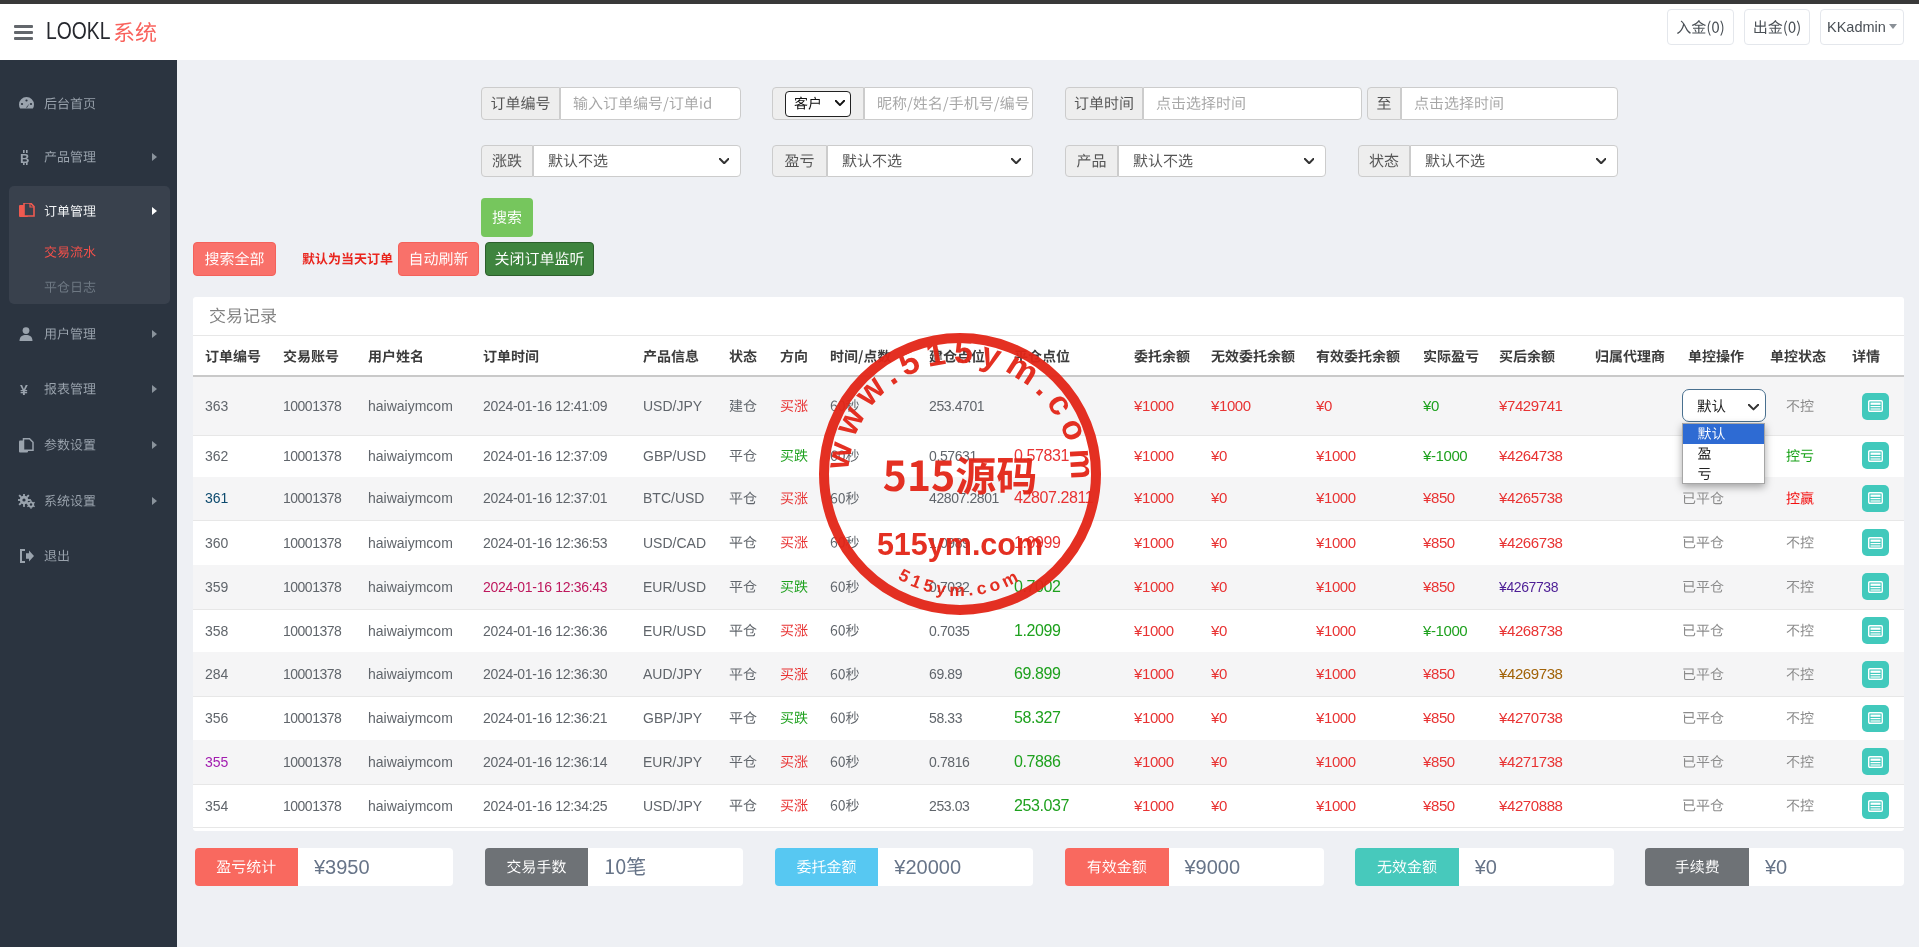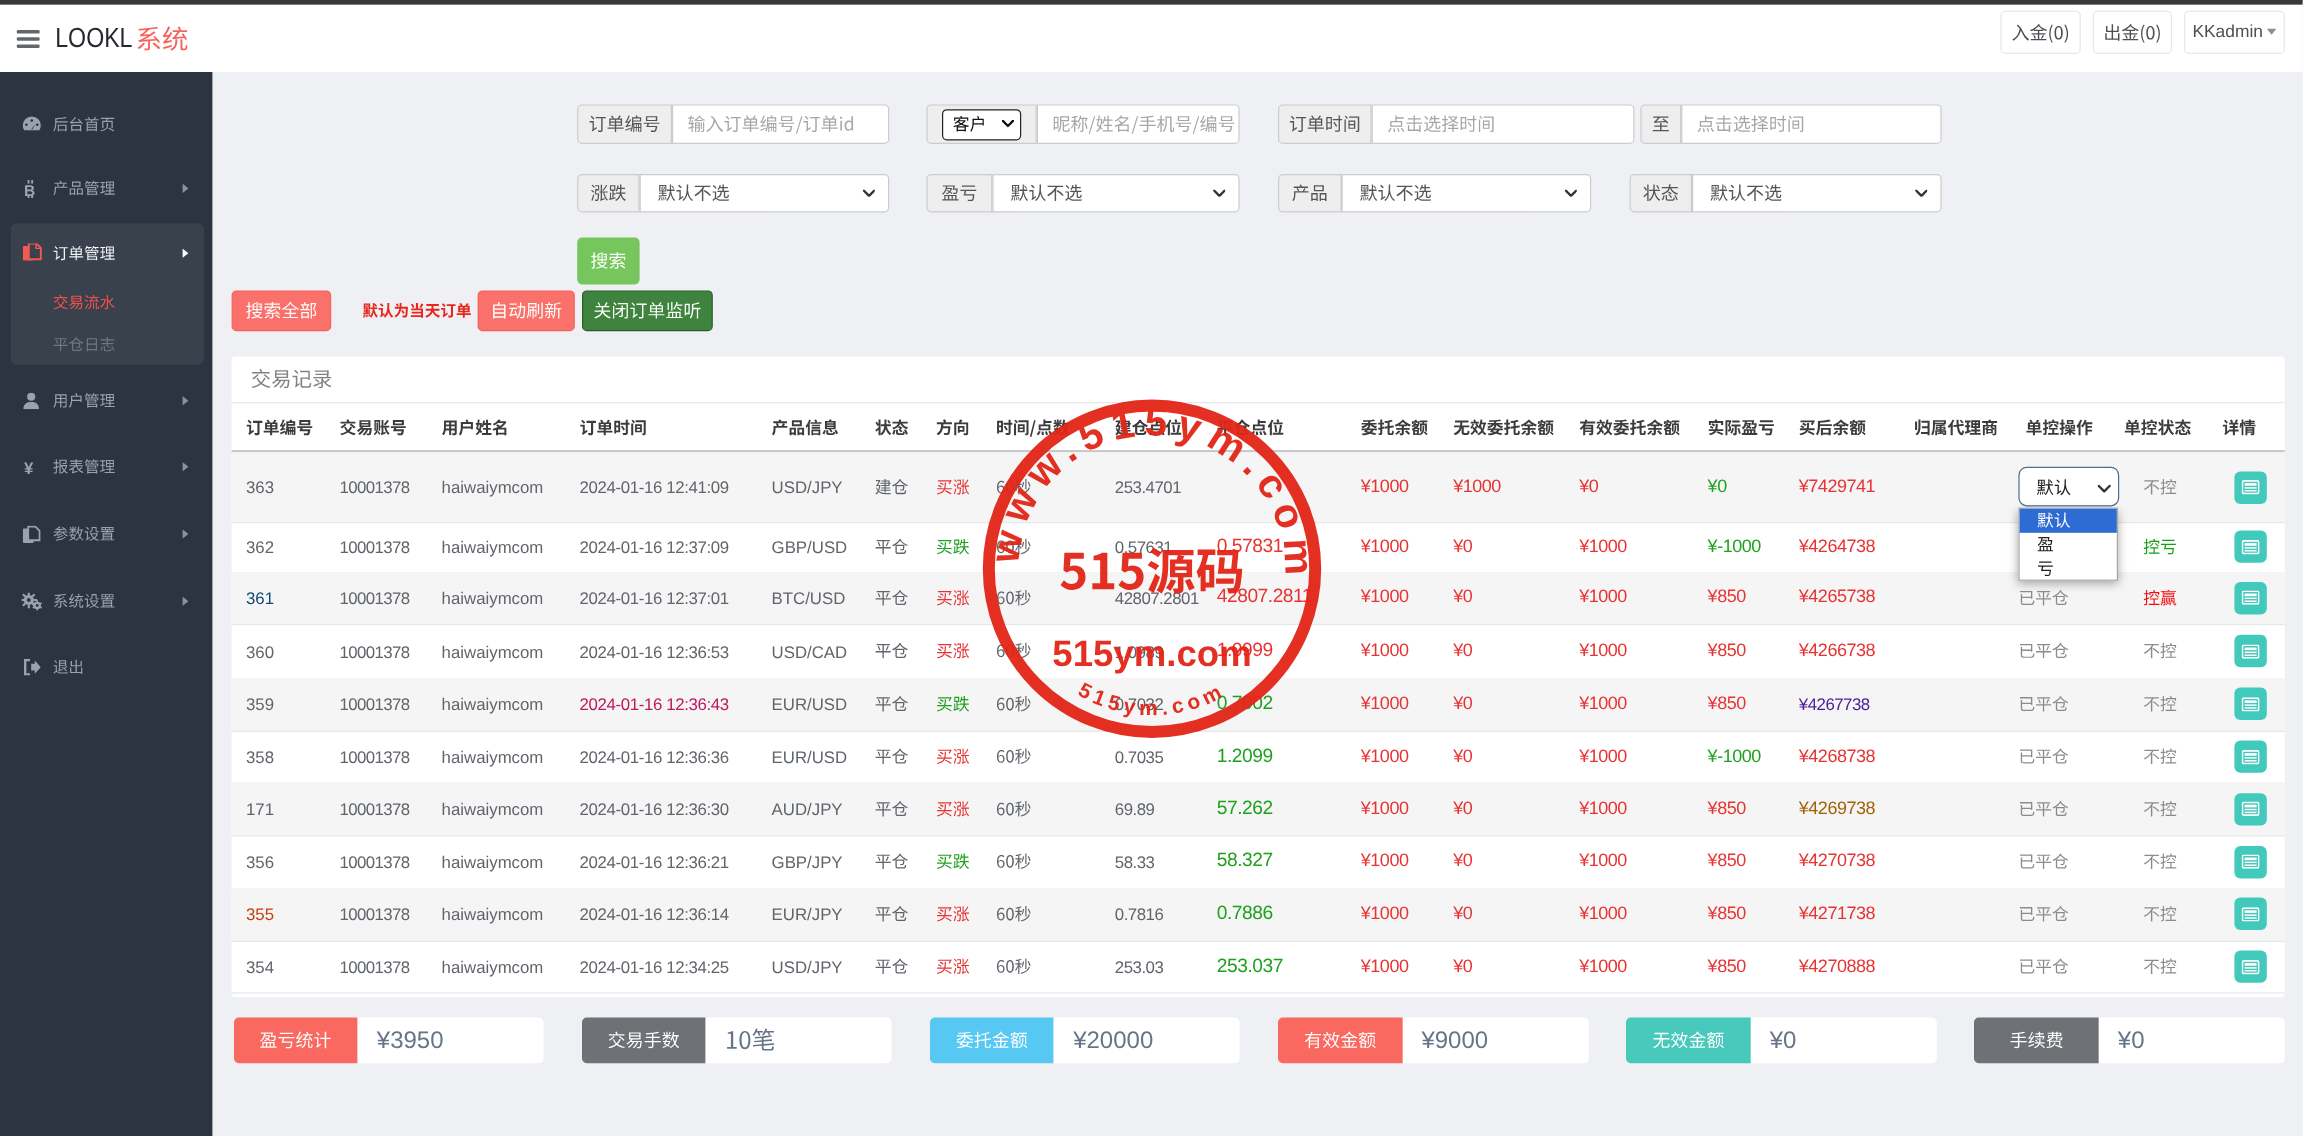--- a/index.html
+++ b/index.html
@@ -251,27 +251,27 @@
     <div style="position:absolute;left:1499px;top:619.5px;height:22px;line-height:22px;font-family:'Liberation Sans',sans-serif;font-size:15px;font-weight:normal;color:#e83333;letter-spacing:-0.4px">¥4268738</div>
     <div style="position:absolute;left:1862px;top:617px;width:27px;height:27px;background:#41c9bc;border-radius:5px"></div>
     <svg style="position:absolute;left:1868px;top:624.5px" width="15" height="12" viewBox="0 0 15 12">
       <rect x="0.7" y="0.7" width="13.6" height="10.6" rx="1.2" fill="none" stroke="#fff" stroke-width="1.4"></rect>
       <rect x="2.5" y="2.6" width="10" height="2.2" fill="#fff"></rect>
       <rect x="2.5" y="6" width="10" height="1.2" fill="#fff"></rect>
       <rect x="2.5" y="8.4" width="10" height="1.2" fill="#fff"></rect>
     </svg>
     <div style="position:absolute;left:193px;top:652.4px;width:1711px;height:43.8px;background:#f5f5f6"></div>
     <div style="position:absolute;left:193px;top:696.2px;width:1711px;height:1px;background:#e7e7e7"></div>
-    <div style="position:absolute;left:205px;top:663.3px;height:22px;line-height:22px;font-family:'Liberation Sans',sans-serif;font-size:14px;font-weight:normal;color:#60656b;letter-spacing:0">171</div>
+    <div style="position:absolute;left:205px;top:663.3px;height:22px;line-height:22px;font-family:'Liberation Sans',sans-serif;font-size:14px;font-weight:normal;color:#60656b;letter-spacing:0">284</div>
     <div style="position:absolute;left:283px;top:663.3px;height:22px;line-height:22px;font-family:'Liberation Sans',sans-serif;font-size:14px;font-weight:normal;color:#60656b;letter-spacing:-0.5px">10001378</div>
     <div style="position:absolute;left:368px;top:663.3px;height:22px;line-height:22px;font-family:'Liberation Sans',sans-serif;font-size:14px;font-weight:normal;color:#60656b;letter-spacing:0">haiwaiymcom</div>
     <div style="position:absolute;left:483px;top:663.3px;height:22px;line-height:22px;font-family:'Liberation Sans',sans-serif;font-size:14px;font-weight:normal;color:#60656b;letter-spacing:-0.3px">2024-01-16 12:36:30</div>
     <div style="position:absolute;left:643px;top:663.3px;height:22px;line-height:22px;font-family:'Liberation Sans',sans-serif;font-size:14px;font-weight:normal;color:#60656b;letter-spacing:0">AUD/JPY</div>
     <div style="position:absolute;left:929px;top:663.3px;height:22px;line-height:22px;font-family:'Liberation Sans',sans-serif;font-size:14px;font-weight:normal;color:#60656b;letter-spacing:-0.4px">69.89</div>
-    <div style="position:absolute;left:1014px;top:663.3px;height:22px;line-height:22px;font-family:'Liberation Sans',sans-serif;font-size:16px;font-weight:normal;color:#1ea11e;letter-spacing:-0.4px">57.262</div>
+    <div style="position:absolute;left:1014px;top:663.3px;height:22px;line-height:22px;font-family:'Liberation Sans',sans-serif;font-size:16px;font-weight:normal;color:#1ea11e;letter-spacing:-0.4px">69.899</div>
     <div style="position:absolute;left:1134px;top:663.3px;height:22px;line-height:22px;font-family:'Liberation Sans',sans-serif;font-size:15px;font-weight:normal;color:#e83333;letter-spacing:-0.4px">¥1000</div>
     <div style="position:absolute;left:1211px;top:663.3px;height:22px;line-height:22px;font-family:'Liberation Sans',sans-serif;font-size:15px;font-weight:normal;color:#e83333;letter-spacing:-0.4px">¥0</div>
     <div style="position:absolute;left:1316px;top:663.3px;height:22px;line-height:22px;font-family:'Liberation Sans',sans-serif;font-size:15px;font-weight:normal;color:#e83333;letter-spacing:-0.4px">¥1000</div>
     <div style="position:absolute;left:1423px;top:663.3px;height:22px;line-height:22px;font-family:'Liberation Sans',sans-serif;font-size:15px;font-weight:normal;color:#e83333;letter-spacing:-0.4px">¥850</div>
     <div style="position:absolute;left:1499px;top:663.3px;height:22px;line-height:22px;font-family:'Liberation Sans',sans-serif;font-size:15px;font-weight:normal;color:#a16207;letter-spacing:-0.4px">¥4269738</div>
     <div style="position:absolute;left:1862px;top:660.8px;width:27px;height:27px;background:#41c9bc;border-radius:5px"></div>
     <svg style="position:absolute;left:1868px;top:668.3px" width="15" height="12" viewBox="0 0 15 12">
       <rect x="0.7" y="0.7" width="13.6" height="10.6" rx="1.2" fill="none" stroke="#fff" stroke-width="1.4"></rect>
       <rect x="2.5" y="2.6" width="10" height="2.2" fill="#fff"></rect>
       <rect x="2.5" y="6" width="10" height="1.2" fill="#fff"></rect>
@@ -292,21 +292,21 @@
     <div style="position:absolute;left:1499px;top:707px;height:22px;line-height:22px;font-family:'Liberation Sans',sans-serif;font-size:15px;font-weight:normal;color:#e83333;letter-spacing:-0.4px">¥4270738</div>
     <div style="position:absolute;left:1862px;top:704.5px;width:27px;height:27px;background:#41c9bc;border-radius:5px"></div>
     <svg style="position:absolute;left:1868px;top:712px" width="15" height="12" viewBox="0 0 15 12">
       <rect x="0.7" y="0.7" width="13.6" height="10.6" rx="1.2" fill="none" stroke="#fff" stroke-width="1.4"></rect>
       <rect x="2.5" y="2.6" width="10" height="2.2" fill="#fff"></rect>
       <rect x="2.5" y="6" width="10" height="1.2" fill="#fff"></rect>
       <rect x="2.5" y="8.4" width="10" height="1.2" fill="#fff"></rect>
     </svg>
     <div style="position:absolute;left:193px;top:739.9px;width:1711px;height:43.8px;background:#f5f5f6"></div>
     <div style="position:absolute;left:193px;top:783.7px;width:1711px;height:1px;background:#e7e7e7"></div>
-    <div style="position:absolute;left:205px;top:750.8px;height:22px;line-height:22px;font-family:'Liberation Sans',sans-serif;font-size:14px;font-weight:normal;color:#c2410c;letter-spacing:0">355</div>
+    <div style="position:absolute;left:205px;top:750.8px;height:22px;line-height:22px;font-family:'Liberation Sans',sans-serif;font-size:14px;font-weight:normal;color:#a21caf;letter-spacing:0">355</div>
     <div style="position:absolute;left:283px;top:750.8px;height:22px;line-height:22px;font-family:'Liberation Sans',sans-serif;font-size:14px;font-weight:normal;color:#60656b;letter-spacing:-0.5px">10001378</div>
     <div style="position:absolute;left:368px;top:750.8px;height:22px;line-height:22px;font-family:'Liberation Sans',sans-serif;font-size:14px;font-weight:normal;color:#60656b;letter-spacing:0">haiwaiymcom</div>
     <div style="position:absolute;left:483px;top:750.8px;height:22px;line-height:22px;font-family:'Liberation Sans',sans-serif;font-size:14px;font-weight:normal;color:#60656b;letter-spacing:-0.3px">2024-01-16 12:36:14</div>
     <div style="position:absolute;left:643px;top:750.8px;height:22px;line-height:22px;font-family:'Liberation Sans',sans-serif;font-size:14px;font-weight:normal;color:#60656b;letter-spacing:0">EUR/JPY</div>
     <div style="position:absolute;left:929px;top:750.8px;height:22px;line-height:22px;font-family:'Liberation Sans',sans-serif;font-size:14px;font-weight:normal;color:#60656b;letter-spacing:-0.4px">0.7816</div>
     <div style="position:absolute;left:1014px;top:750.8px;height:22px;line-height:22px;font-family:'Liberation Sans',sans-serif;font-size:16px;font-weight:normal;color:#1ea11e;letter-spacing:-0.4px">0.7886</div>
     <div style="position:absolute;left:1134px;top:750.8px;height:22px;line-height:22px;font-family:'Liberation Sans',sans-serif;font-size:15px;font-weight:normal;color:#e83333;letter-spacing:-0.4px">¥1000</div>
     <div style="position:absolute;left:1211px;top:750.8px;height:22px;line-height:22px;font-family:'Liberation Sans',sans-serif;font-size:15px;font-weight:normal;color:#e83333;letter-spacing:-0.4px">¥0</div>
     <div style="position:absolute;left:1316px;top:750.8px;height:22px;line-height:22px;font-family:'Liberation Sans',sans-serif;font-size:15px;font-weight:normal;color:#e83333;letter-spacing:-0.4px">¥1000</div>
     <div style="position:absolute;left:1423px;top:750.8px;height:22px;line-height:22px;font-family:'Liberation Sans',sans-serif;font-size:15px;font-weight:normal;color:#e83333;letter-spacing:-0.4px">¥850</div>

